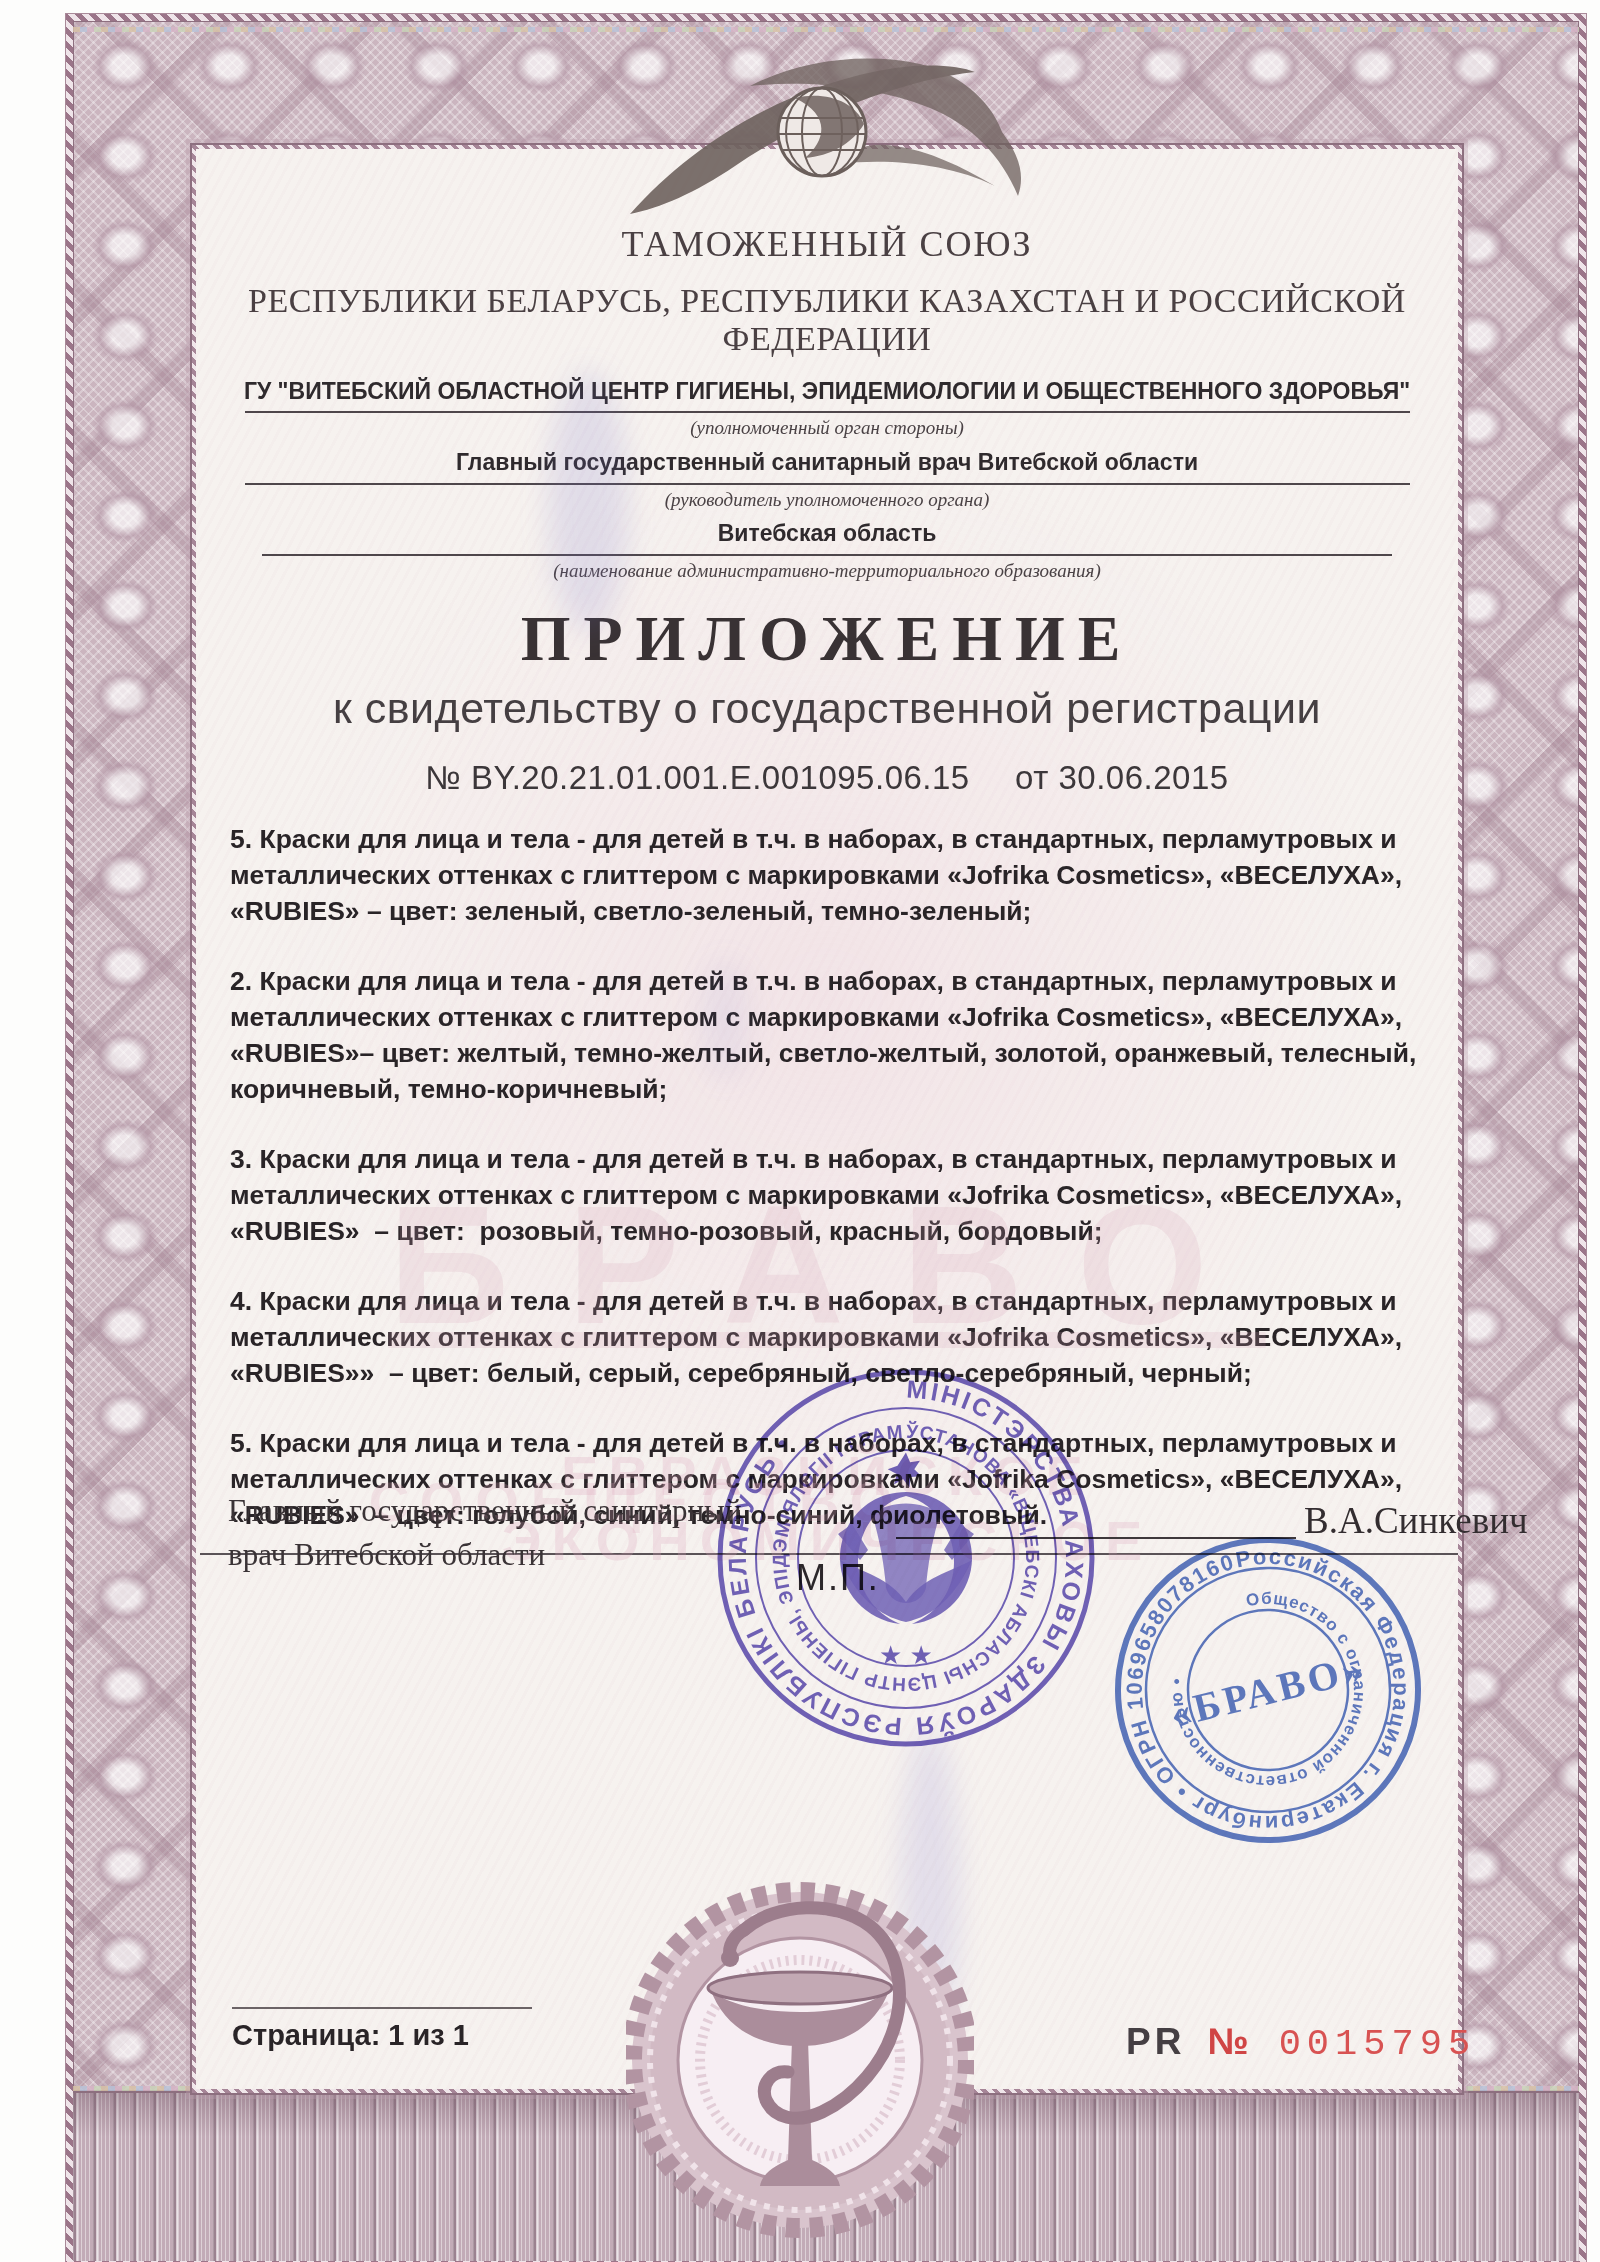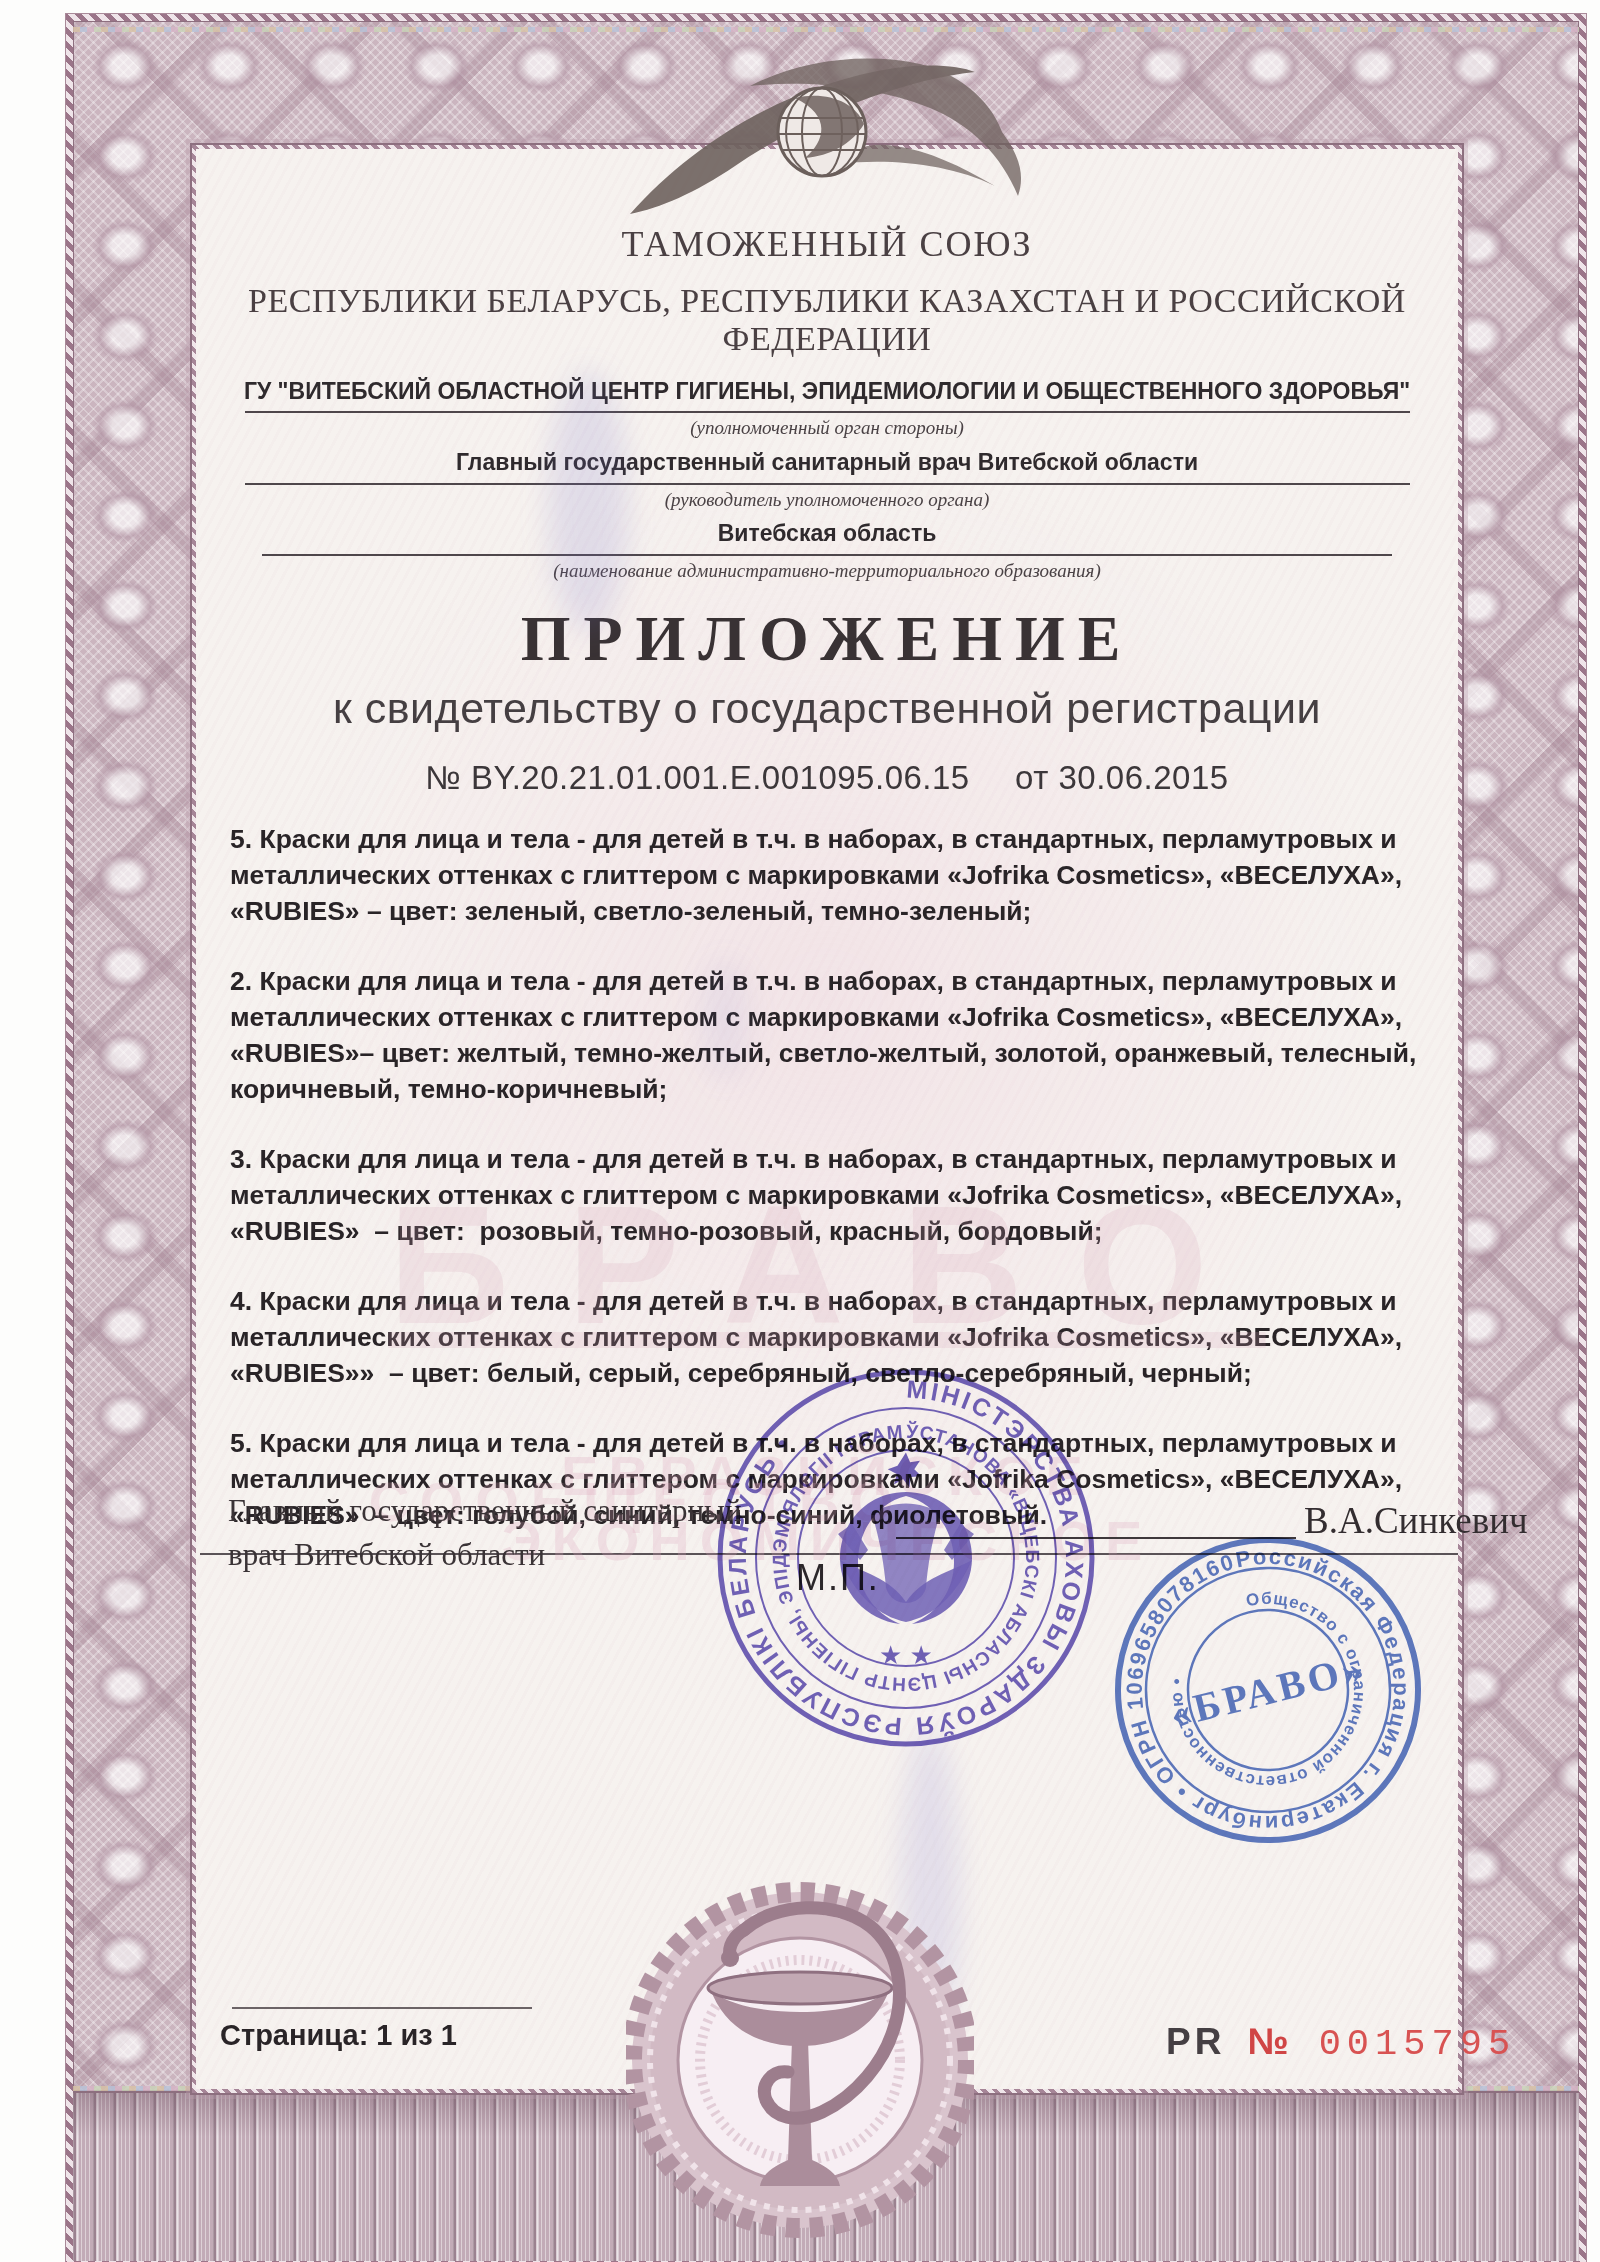--- a/index.html
+++ b/index.html
@@ -71,22 +71,22 @@
   .item{font-size:26.5px;font-weight:700;line-height:36px;color:#292427;margin:0 0 34px 0;white-space:pre-wrap;max-width:1222px;}
   .rule-full{width:1258px;height:2px;background:#5a5357;margin:-14px 0 0 -24px;}
   
   .sig-title{position:absolute;left:32px;top:1340px;text-align:left;font-family:"Liberation Serif",serif;
     font-size:31px;color:#3a3336;line-height:44px;}
   .sig-line{position:absolute;left:700px;top:1388px;width:400px;height:2px;background:#3e383b;}
   .sig-name{position:absolute;left:1108px;top:1350px;font-family:"Liberation Serif",serif;font-size:37px;color:#332d30;}
   .sig-mp{position:absolute;left:600px;top:1408px;font-size:36px;color:#2c272a;letter-spacing:2px;text-align:right;}
   
   .foot-line{position:absolute;left:36px;top:1858px;width:300px;height:2px;background:#6b6366;}
-  .foot-page{position:absolute;left:24px;top:1870px;font-size:29px;font-weight:700;color:#292427;}
-  .foot-pr{position:absolute;left:970px;top:1872px;font-size:37px;text-align:right;}
+  .foot-page{position:absolute;left:36px;top:1870px;font-size:29px;font-weight:700;color:#292427;}
+  .foot-pr{position:absolute;left:930px;top:1872px;font-size:37px;text-align:right;}
   .foot-pr .pr{color:#453f43;font-weight:700;letter-spacing:4px;}
   .foot-pr .num-sign{color:#d04545;font-weight:700;margin-left:22px;}
   .foot-pr .num{color:#d85252;font-family:"Liberation Mono",monospace;letter-spacing:6px;margin-left:30px;}
   
   .wm{position:absolute;left:0;right:0;text-align:center;font-weight:700;pointer-events:none;}
   .wm-bravo{top:1020px;font-size:168px;letter-spacing:58px;color:rgba(216,163,184,.20);text-decoration:underline;}
   .wm-line2{top:1294px;font-size:56px;letter-spacing:10px;word-spacing:90px;color:rgba(220,168,190,.26);}
   .wm-line3{top:1320px;font-size:56px;letter-spacing:12px;color:rgba(220,168,190,.24);left:-380px;}
   
   .emblem-top{position:absolute;left:600px;top:46px;}

